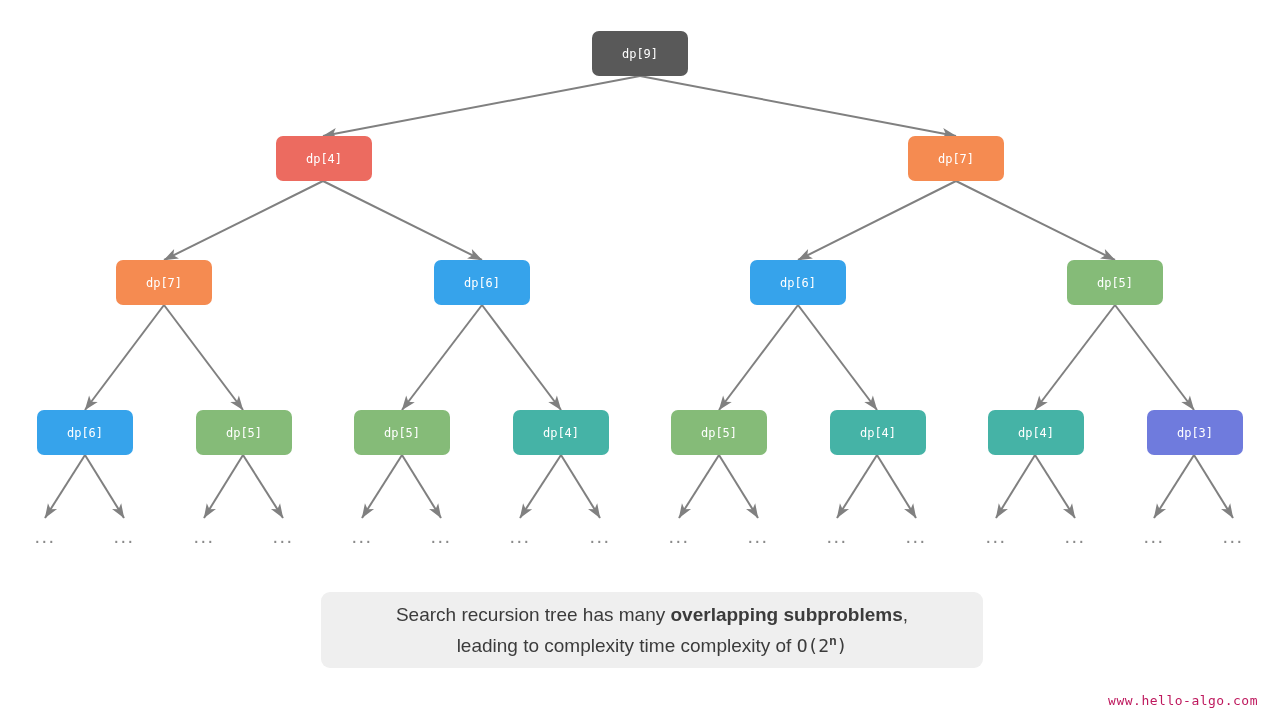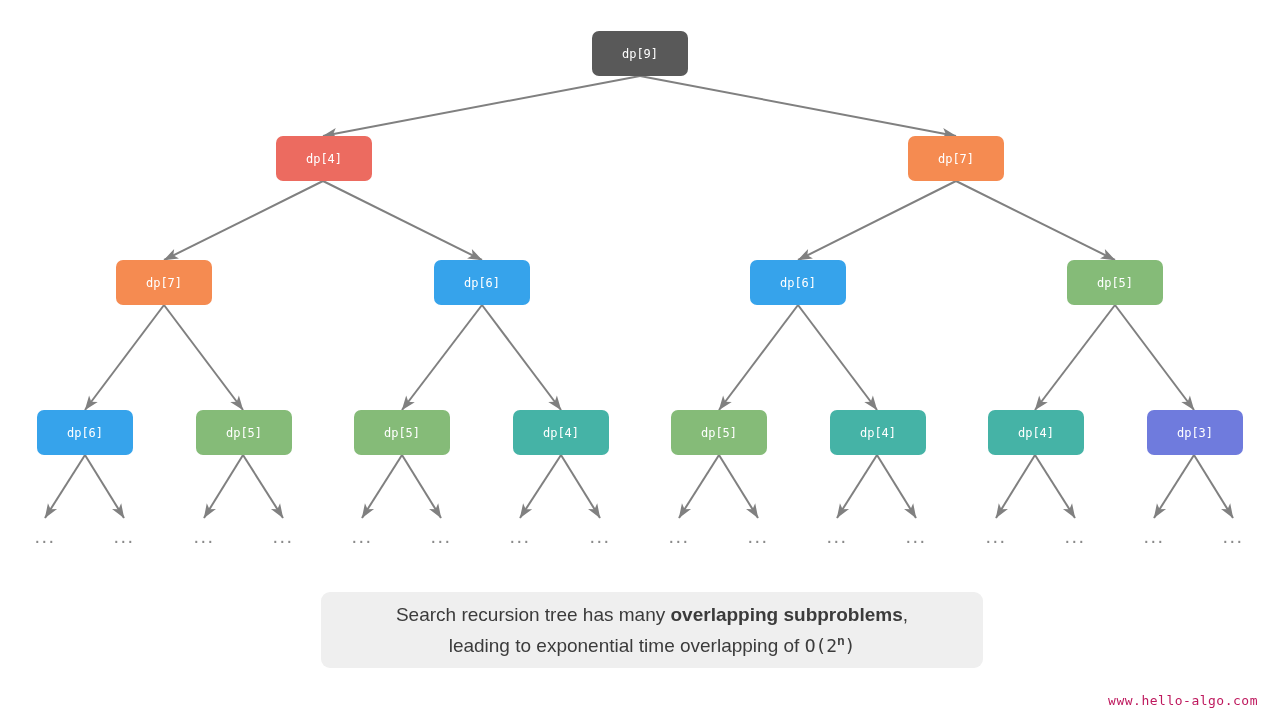--- a/index.html
+++ b/index.html
@@ -173,19 +173,19 @@
       <div class="ellipsis" style="left: 1075px; top: 536px;">...</div>
       <div class="ellipsis" style="left: 1154px; top: 536px;">...</div>
       <div class="ellipsis" style="left: 1233px; top: 536px;">...</div>
     </div>
 
   <div id="caption-box">
     <div class="caption-line">
       <span>Search recursion tree has many </span><b>overlapping subproblems</b><span>,</span>
     </div>
     <div class="caption-line">
-      <span>leading to exponential time overlapping of </span><span class="mono-inline"><span>O(2</span><sup>n</sup><span>)</span></span>
+      <span>leading to complexity time complexity of </span><span class="mono-inline"><span>O(2</span><sup>n</sup><span>)</span></span>
     </div>
   </div>
 
   <div id="watermark">www.hello-algo.com</div>
 
 </div>
 
 </body></html>

